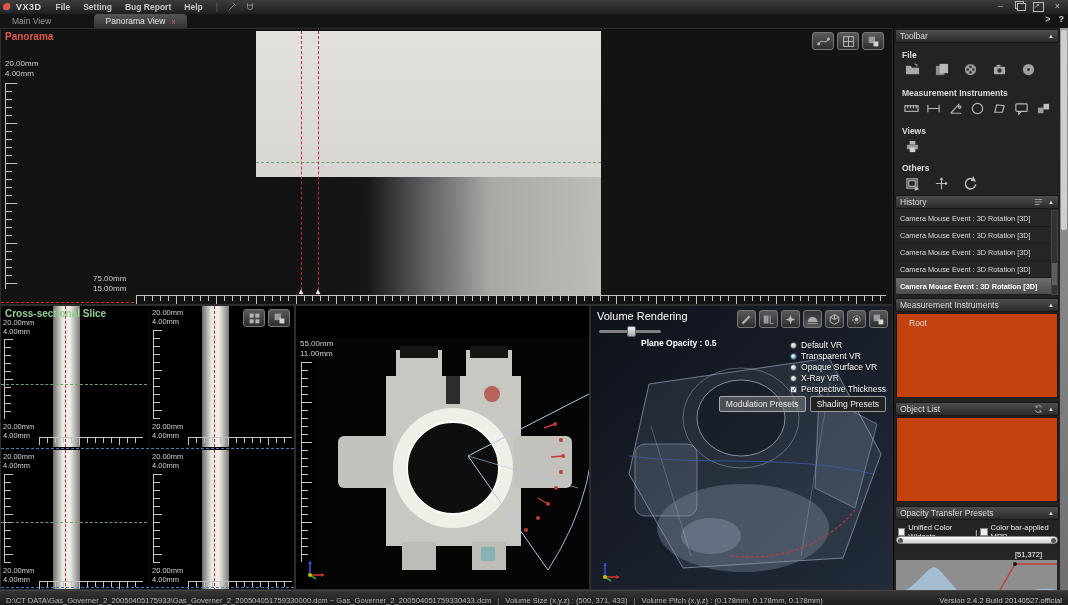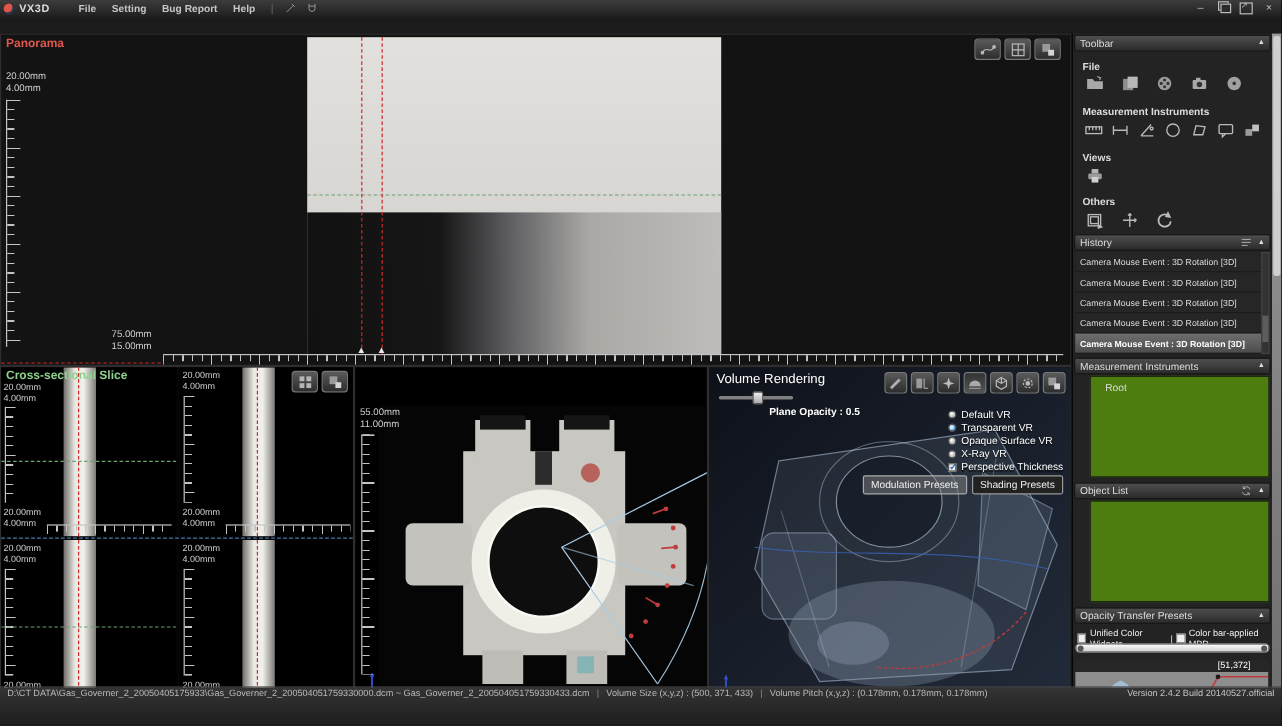--- a/index.html
+++ b/index.html
@@ -2,21 +2,21 @@
 <html><head>
 <meta charset="utf-8">
 <style>
   * { box-sizing: border-box; margin: 0; padding: 0; }
   body { margin:0; background:#000; font-family:"Liberation Sans", sans-serif; }
   #app { position:relative; width:1068px; height:605px; background:#1b1b1b; overflow:hidden; color:#ccc; font-size:9px; }
 
   
   .titlebar { position:absolute; top:0; left:0; right:0; height:14px; background:linear-gradient(#3c3c3c,#1f1f1f); display:flex; align-items:center; padding-left:3px; z-index:30; }
   .app-ico { width:9px; height:9px; border-radius:50%; background:radial-gradient(circle at 35% 35%, #e05545 0 45%, #27364f 55%); margin-right:4px; }
-  .app-name { font-weight:bold; color:#ddd; font-size:9px; margin-right:24px; letter-spacing:.5px; }
+  .app-name { font-weight:bold; color:#ddd; font-size:9px; margin-right:14px; letter-spacing:.5px; }
   .menu-item { color:#c7c7c7; font-size:8.5px; font-weight:bold; margin-right:13px; cursor:default; }
   .tb-sep { color:#666; margin-right:8px; }
   .tb-mini-ico { width:12px; height:10px; margin-right:6px; opacity:.8; }
   .win-controls { position:absolute; right:4px; top:1px; display:flex; gap:6px; align-items:center; }
   .wc { width:13px; height:10px; color:#bbb; font-size:9px; line-height:10px; text-align:center; }
   .wc-restore { position:relative; }
   .wc-restore::before { content:""; position:absolute; left:2px; top:0; width:7px; height:6px; border:1px solid #bbb; }
   .wc-restore::after { content:""; position:absolute; left:4px; top:2px; width:7px; height:6px; border:1px solid #bbb; background:#2a2a2a; }
   .wc-popout { position:relative; }
   .wc-popout::before { content:""; position:absolute; left:1px; top:1px; width:9px; height:8px; border:1px solid #bbb; }
@@ -100,34 +100,34 @@
   .hdr-ico { width:11px; height:10px; margin-right:4px; }
   .sec-label { position:absolute; left:8px; color:#ddd; font-weight:bold; font-size:8.5px; }
   .ico-row { position:absolute; left:8px; display:flex; gap:9px; }
   .tool-ico { width:20px; height:17px; display:flex; align-items:center; justify-content:center; }
   .tool-ico svg { width:17px; height:15px; }
   .hist-list { position:absolute; left:2px; right:9px; top:182px; }
   .hist-item { height:17px; line-height:17px; padding-left:4px; color:#ddd; font-size:7.3px; background:#262626; border-bottom:1px solid #1b1b1b; white-space:nowrap; }
   .hist-item.sel { background:linear-gradient(#6e6e6e,#4c4c4c); color:#fff; font-weight:bold; }
   .hist-scroll { position:absolute; right:2px; top:182px; width:7px; height:85px; background:#333; border:1px solid #444; }
   .hist-thumb { position:absolute; left:0; right:0; top:52px; height:22px; background:#5d5d5d; }
-  .tree-box { position:absolute; left:14px; right:2px; background:#4d7c0f; border:1px solid #151515; }
+  .tree-box { position:absolute; left:2px; right:2px; background:#c2410c; border:1px solid #151515; }
   .tree-item { padding:4px 0 0 12px; color:#ddd; font-size:8.5px; }
   .otf-chk-row { position:absolute; left:4px; right:2px; top:495px; display:flex; align-items:center; color:#eee; font-size:7.6px; gap:3px; z-index:5;}
   .otf-sq { width:8px; height:8px; background:#f0f0f0; border:1px solid #888; }
   .otf-slider { position:absolute; left:2px; right:2px; top:508px; height:8px; background:linear-gradient(#fdfdfd,#cfcfcf); border-radius:4px; border:1px solid #888; z-index:5;}
   .otf-slider::before, .otf-slider::after { content:""; position:absolute; top:1px; width:5px; height:5px; border-radius:50%; background:#555; }
   .otf-slider::before { left:1px; } .otf-slider::after { right:1px; }
   .otf-hist { position:absolute; left:2px; right:2px; top:522px; height:56px; background:#262626; z-index:5;}
   .otf-label { position:absolute; right:16px; top:0; color:#fff; font-size:7.5px; z-index:6; }
   .main-scroll { position:absolute; left:1060px; top:28px; width:8px; height:562px; background:linear-gradient(#9a9a9a,#6f6f6f); }
   .main-scroll .th { position:absolute; left:1px; right:1px; top:2px; height:200px; background:#cfcfcf; border-radius:2px; }
 
   
-  .statusbar { position:absolute; left:0; right:0; bottom:0; height:33px; background:linear-gradient(#343434,#1d1d1d); border-top:1px solid #444; display:flex; align-items:flex-start; padding:0 6px; color:#b9b9b9; font-size:7.6px; white-space:nowrap; z-index:30; }
+  .statusbar { position:absolute; left:0; right:0; bottom:0; height:15px; background:linear-gradient(#343434,#1d1d1d); border-top:1px solid #444; display:flex; align-items:flex-end; padding:0 6px; color:#b9b9b9; font-size:7.6px; white-space:nowrap; z-index:30; }
   .statusbar .sep { margin:0 6px; color:#888; }
   .statusbar .ver { margin-left:auto; color:#c4c4c4; }
 
   svg.lineico { stroke:#b9b9b9; fill:none; stroke-width:1.2; }
 </style>
 </head>
 <body>
 
 <div id="app">
 
@@ -146,20 +146,28 @@
         <path d="M4,2 V8 A4,4 0 0 0 12,8 V2 M4,5 H12"></path>
       </svg>
     <div class="win-controls">
       <span class="wc">–</span>
       <span class="wc wc-restore"></span>
       <span class="wc wc-popout"></span>
       <span class="wc">×</span>
     </div>
   </div>
 
+  <div class="tabbar">
+    <span class="tab"><span>Main View</span></span>
+    <span class="tab active"><span>Panorama View</span><span class="tab-close">x</span></span>
+    <div class="tabbar-right">
+      <span class="tr-ico">&gt;</span>
+      <span class="tr-ico">?</span>
+    </div>
+  </div>
 
   <div id="panorama" class="vp">
     <span class="vp-title red">Panorama</span>
     <span class="mm" style="left:4px; top:30px;">20.00mm</span>
     <span class="mm" style="left:4px; top:40px;">4.00mm</span>
     <div class="ruler-v" style="left:4px; top:54px; height:206px; width:12px;"></div>
 
     <div class="pano-img">
       <div class="pano-dark"></div>
       <div class="dash-green-h" style="left:0; right:0; top:131px;"></div>

